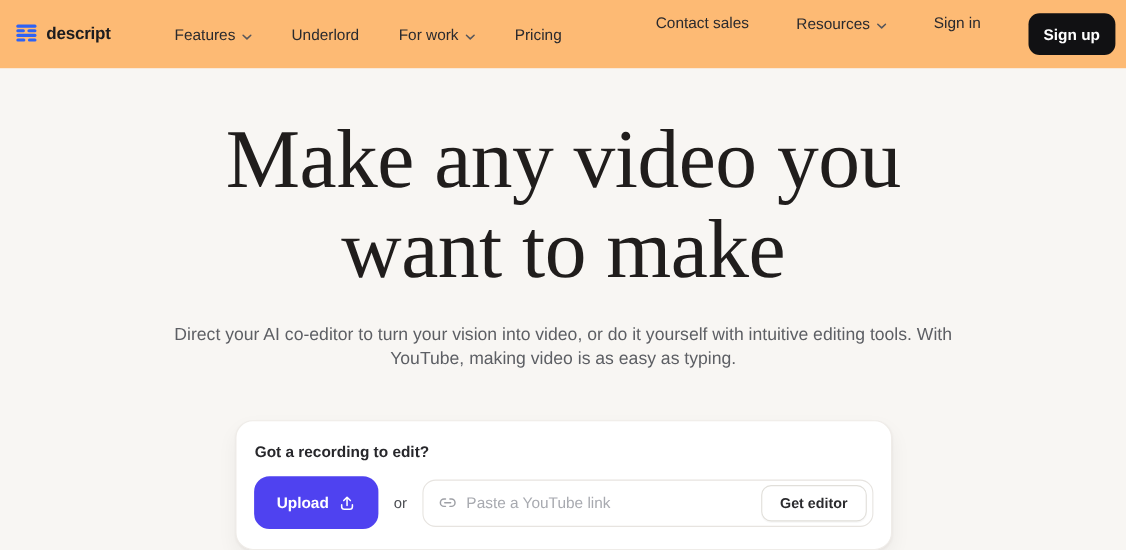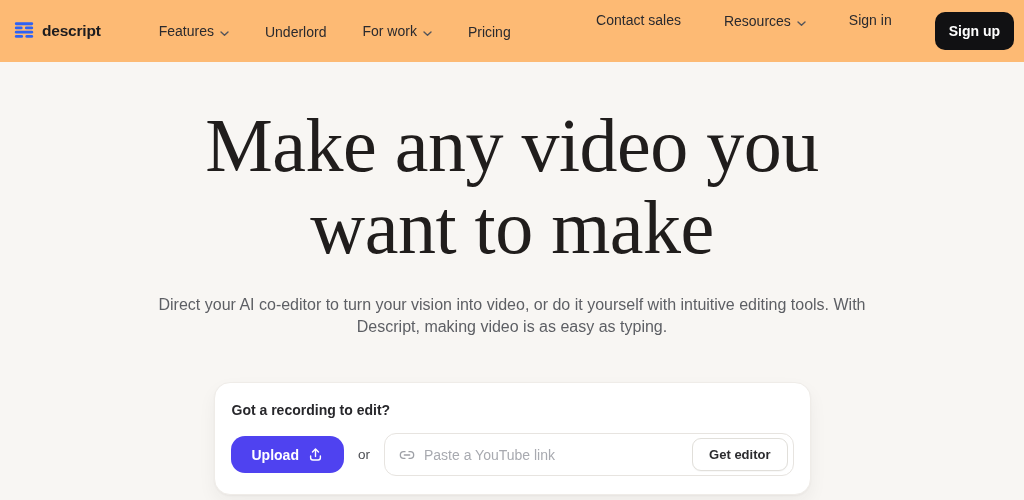--- a/index.html
+++ b/index.html
@@ -21,21 +21,21 @@
   }
   .nav-left { display: flex; align-items: center; }
   .brand {
     display: flex; align-items: center; gap: 7px;
     cursor: pointer; text-decoration: none;
   }
   .brand-text {
     font-size: 15.5px; font-weight: 700; color: #1c1c1f;
     letter-spacing: -0.2px;
   }
-  nav.main-links { display: flex; align-items: flex-end; gap: 36px; margin-left: 58px; }
+  nav.main-links { display: flex; align-items: center; gap: 36px; margin-left: 58px; }
   .nav-right { display: flex; align-items: flex-start; gap: 43px; }
   .nav-link {
     display: inline-flex; align-items: center; gap: 6px;
     font-size: 14px; color: #2a2a2e; text-decoration: none; cursor: pointer;
     white-space: nowrap;
   }
   .chev { display: inline-block; margin-top: 2px; }
   .signup-btn {
     background: #111113; color: #ffffff;
     border: none; border-radius: 10px;
@@ -73,21 +73,21 @@
     padding: 17px 16px 18px;
     text-align: left;
   }
   .cta-prompt {
     font-size: 14px; font-weight: 700; color: #27272b;
     margin: 2px 0 15px 1px;
   }
   .cta-row { display: flex; align-items: center; gap: 9px; }
   .upload-btn {
     display: inline-flex; align-items: center; justify-content: center; gap: 9px;
-    height: 37px; padding: 0 21px;
+    height: 48px; padding: 0 21px;
     background: #4f42f0; color: #ffffff;
     border: none; border-radius: 14px;
     font-family: "Liberation Sans", sans-serif;
     font-size: 14px; font-weight: 700;
     cursor: pointer;
   }
   .or-label { font-size: 13.5px; color: #4c4e53; padding: 0 5px; }
   .yt-field {
     flex: 1;
     height: 43px;
@@ -181,21 +181,21 @@
   </div>
 </header>
 
 <main class="hero">
   <h1>
     <span>Make any video you</span><br>
     <span>want to make</span>
   </h1>
   <p class="subtitle">
     <span>Direct your AI co-editor to turn your vision into video, or do it yourself with intuitive editing tools. With</span><br>
-    <span>Descript, making video is as easy as typing.</span>
+    <span>YouTube, making video is as easy as typing.</span>
   </p>
 
   <section class="cta-card">
     <div class="cta-prompt">Got a recording to edit?</div>
     <div class="cta-row">
       <button class="upload-btn">
         <span>Upload</span>
         <span style="display:inline-flex;">
           <svg width="15" height="15" viewBox="0 0 16 16" fill="none" stroke="#ffffff" stroke-width="1.5" stroke-linecap="round" stroke-linejoin="round">
             <path d="M8 10.2 V2.6"></path>

